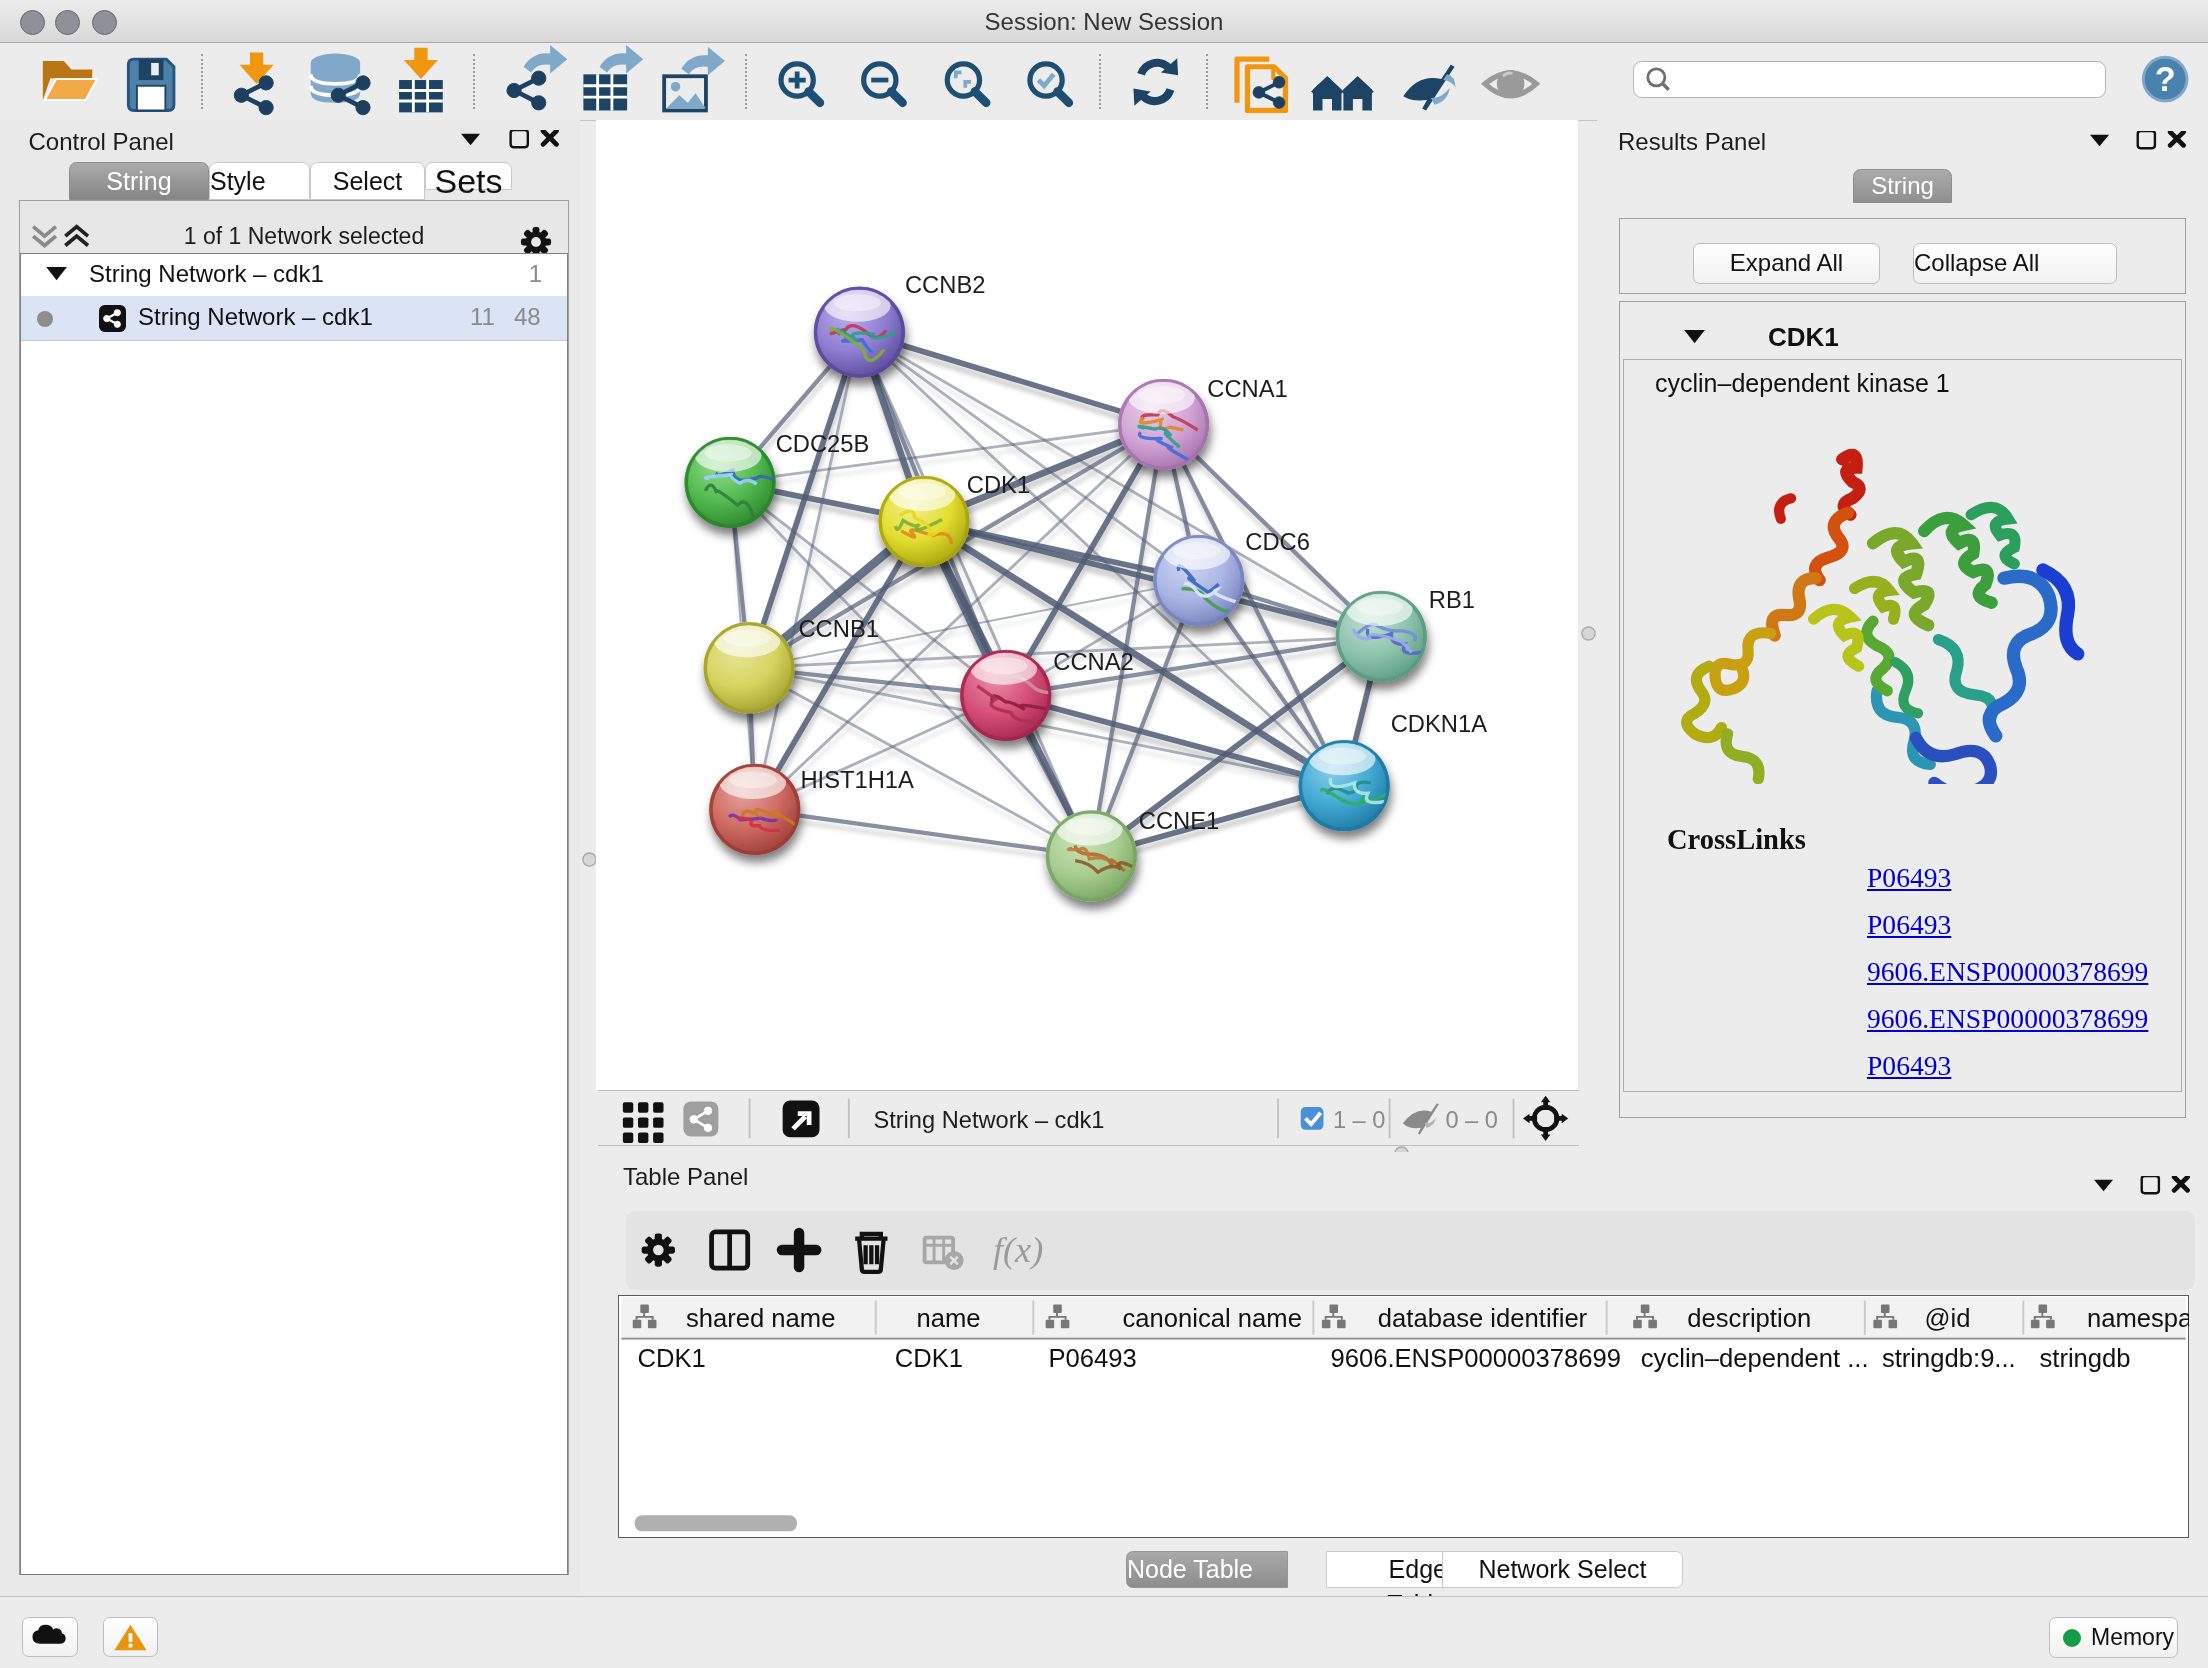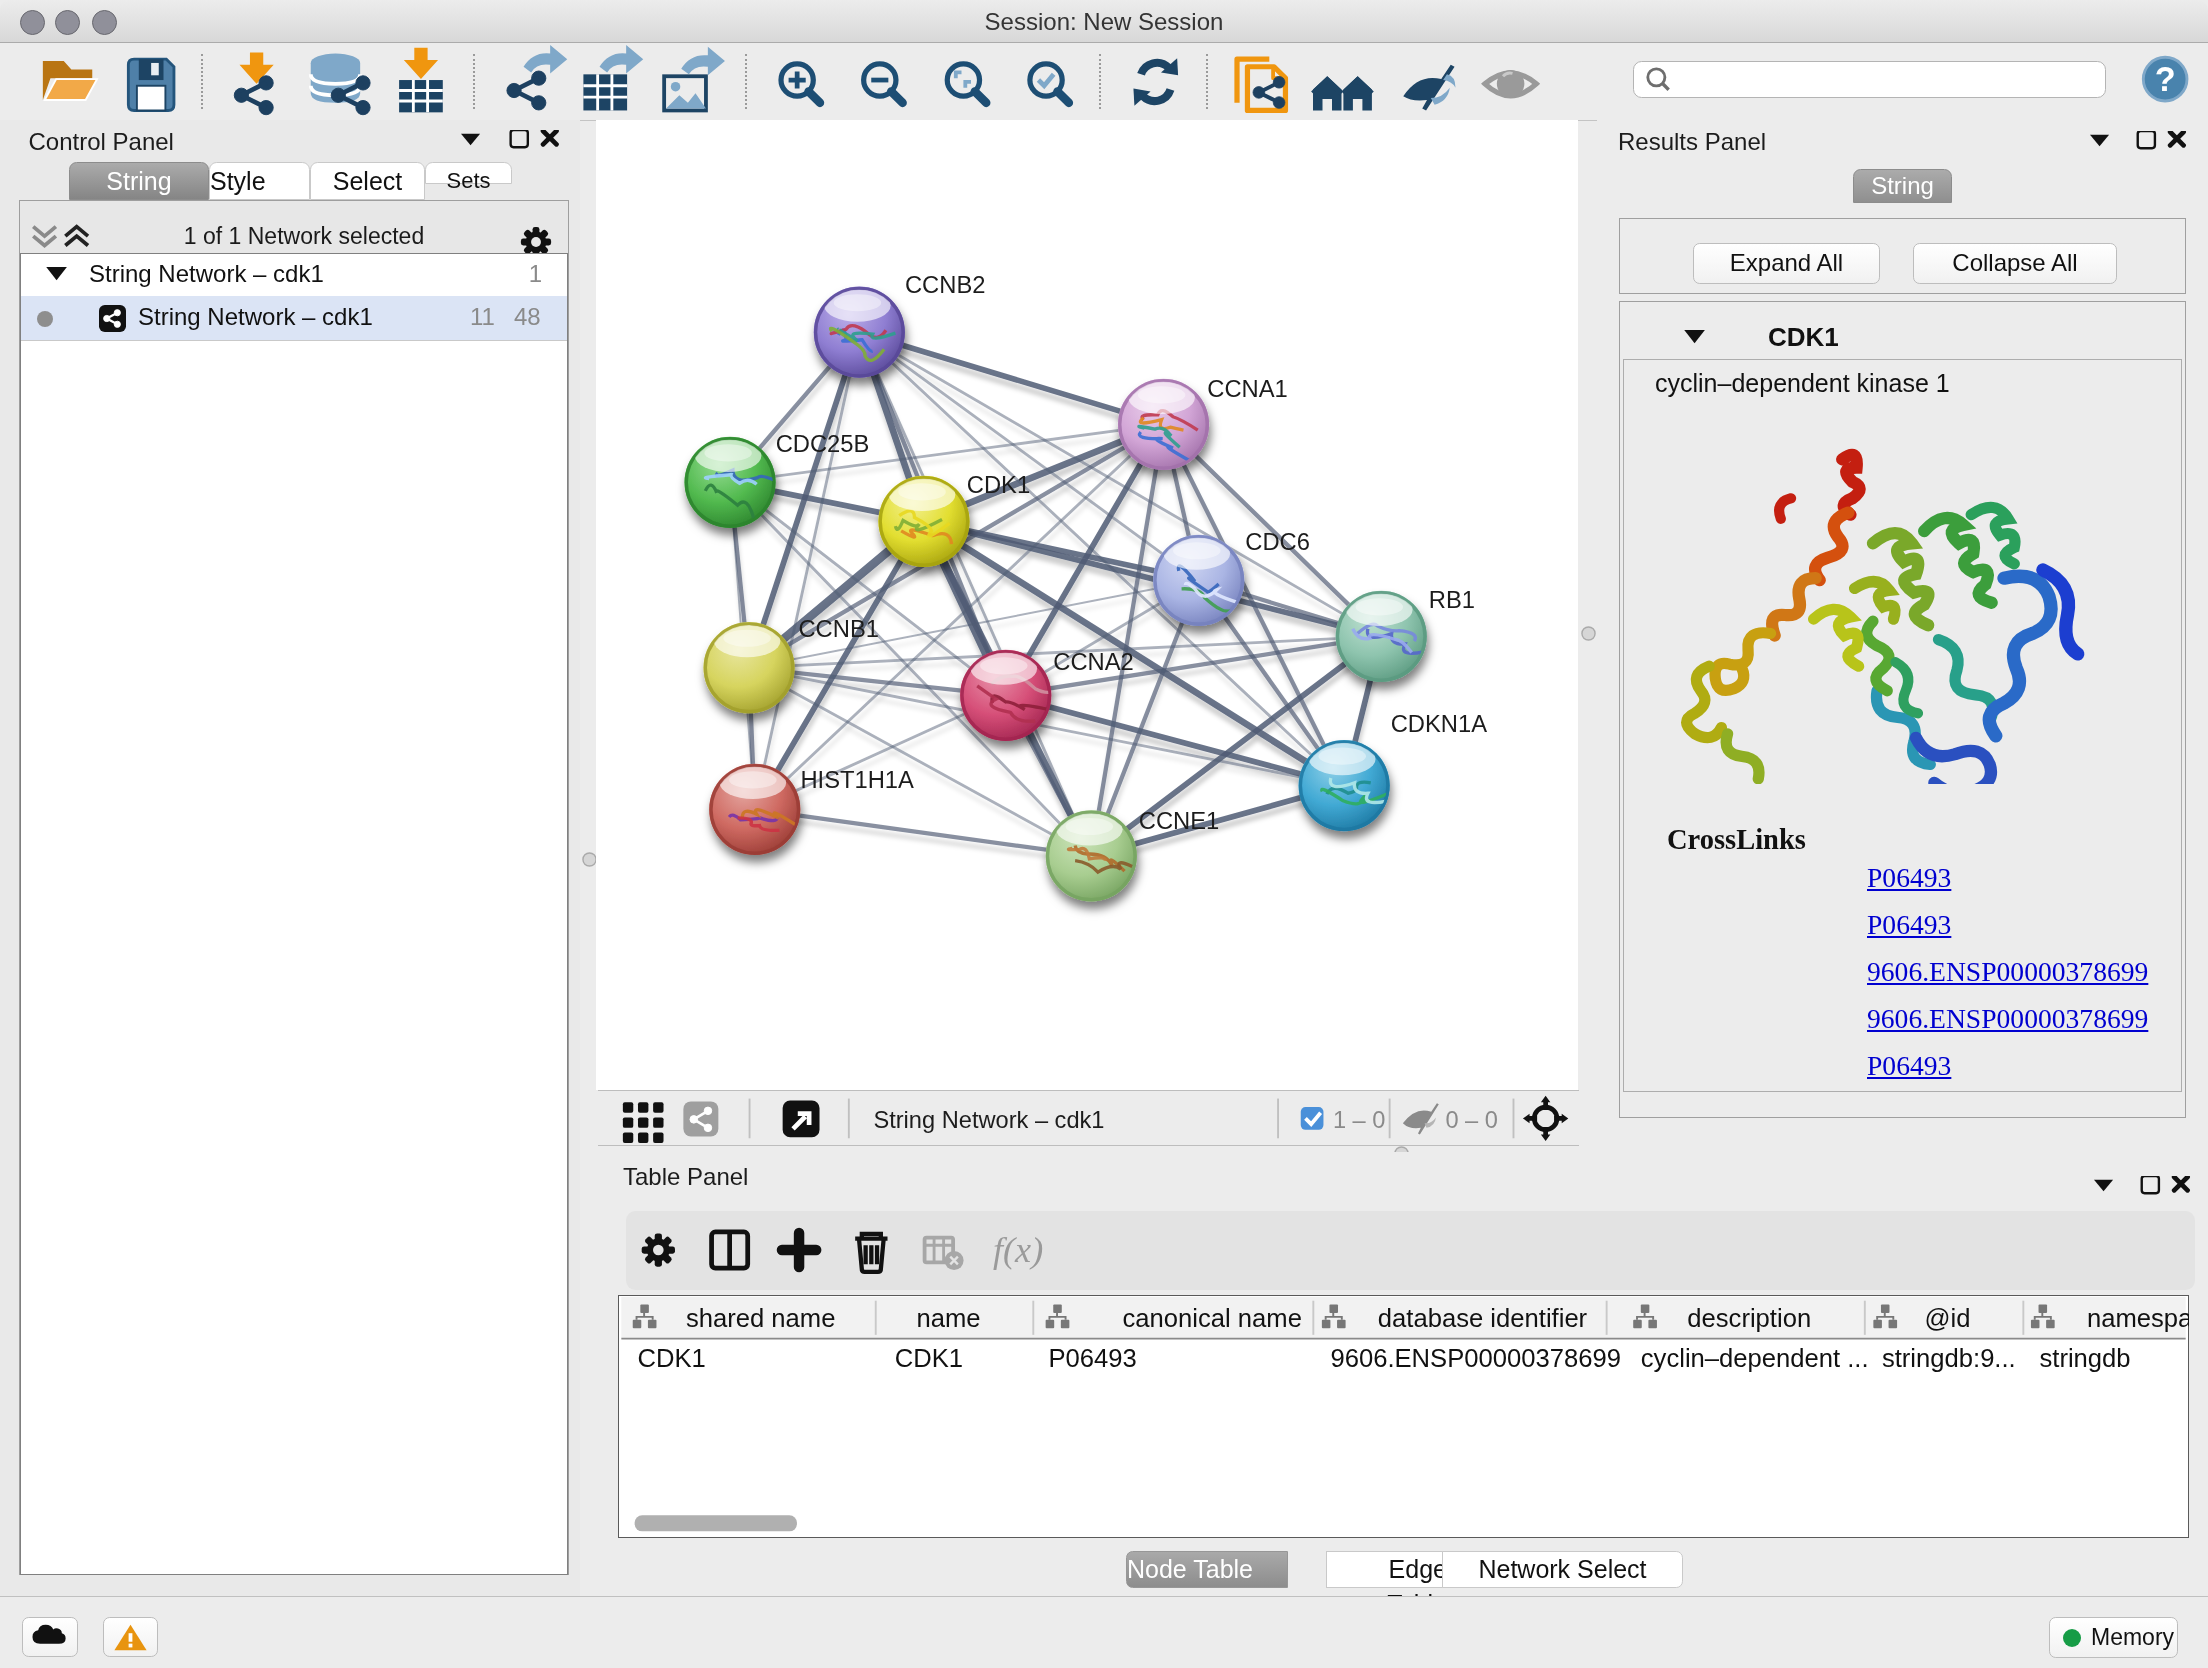--- a/index.html
+++ b/index.html
@@ -173,21 +173,21 @@
   <div class="abs panehdr" style="left:28.5px;top:7.6px;">Control Panel</div>
   <svg class="abs" style="left:461px;top:9.5px" width="105" height="21" viewBox="0 0 110 22">
     <path d="M0 4 l20 0 -10 12 z" fill="#111"></path>
     <rect x="52" y="0" width="18" height="18" rx="3" fill="none" stroke="#111" stroke-width="2.5"></rect>
     <path d="M86 1 l14 14 m0 -14 l-14 14" stroke="#111" stroke-width="5" stroke-linecap="round"></path>
   </svg>
 
   <div class="abs" style="left:69px;top:42px;width:140px;height:38px;background:linear-gradient(#ababab,#858585);border:1px solid #8c8c8c;border-radius:7.6px 7.6px 0 0;box-sizing:border-box;color:#fff;font-size:25px;text-align:center;line-height:36px;">String</div>
   <div class="abs" style="left:209px;top:42px;width:101px;height:38px;background:#fff;border:1px solid #c9c9c9;border-radius:7.6px 7.6px 0 0;box-sizing:border-box;color:#111;font-size:25px;text-align:left;line-height:36px;">Style</div>
   <div class="abs" style="left:310px;top:42px;width:115px;height:38px;background:#fff;border:1px solid #c9c9c9;border-radius:7.6px 7.6px 0 0;box-sizing:border-box;color:#111;font-size:25px;text-align:center;line-height:36px;">Select</div>
-  <div class="abs" style="left:425px;top:42px;width:87px;height:22px;background:#fff;border:1px solid #c9c9c9;border-radius:7.6px 7.6px 0 0;box-sizing:border-box;color:#111;font-size:22px;text-align:center;line-height:36px;">Sets</div>
+  <div class="abs" style="left:425px;top:42px;width:87px;height:28px;background:#fff;border:1px solid #c9c9c9;border-radius:7.6px 7.6px 0 0;box-sizing:border-box;color:#111;font-size:34px;text-align:center;line-height:36px;">Sets</div>
 
   <div class="abs" style="left:19px;top:80px;width:550px;height:1375px;border:1.4px solid #9e9e9e;background:#e7e7e7;box-sizing:border-box;"></div>
 
   <svg class="abs" style="left:28.5px;top:101px" width="67" height="34" viewBox="0 0 70 36">
     <g fill="none" stroke="#8a8a8a" stroke-width="4">
       <path d="M4 6 l12 10 12 -10 M4 16 l12 10 12 -10"></path>
     </g>
     <g fill="none" stroke="#222" stroke-width="4">
       <path d="M38 16 l12 -10 12 10 M38 26 l12 -10 12 10"></path>
     </g>
@@ -575,21 +575,21 @@
   <div class="abs panehdr" style="left:21px;top:7.6px;">Results Panel</div>
   <svg class="abs" style="left:493px;top:11.4px" width="105" height="21" viewBox="0 0 110 22">
     <path d="M0 4 l20 0 -10 12 z" fill="#111"></path>
     <rect x="50" y="0" width="18" height="18" rx="3" fill="none" stroke="#111" stroke-width="2.5"></rect>
     <path d="M84 1 l14 14 m0 -14 l-14 14" stroke="#111" stroke-width="5" stroke-linecap="round"></path>
   </svg>
   <div class="abs" style="left:256px;top:49px;width:97px;height:32px;background:linear-gradient(#ababab,#8f8f8f);border:1px solid #8c8c8c;border-radius:7.6px 7.6px 0 0;color:#fff;font-size:24px;text-align:center;line-height:31px;">String</div>
 
   <div class="abs" style="left:22px;top:98px;width:567px;height:76px;border:1.4px solid #9f9f9f;box-sizing:border-box;"></div>
   <div class="abs btn" style="left:96px;top:123px;width:185px;height:39px;font-size:24px;color:#111;text-align:center;line-height:37px;">Expand All</div>
-  <div class="abs btn" style="left:316px;top:123px;width:202px;height:39px;font-size:24px;color:#111;text-align:center;line-height:37px;">Collapse All</div>
+  <div class="abs btn" style="left:316px;top:123px;width:202px;height:39px;font-size:24px;color:#111;text-align:left;line-height:37px;">Collapse All</div>
 
   <div class="abs" style="left:22px;top:181px;width:567px;height:817px;border:1.4px solid #9f9f9f;box-sizing:border-box;"></div>
   <svg class="abs" style="left:87px;top:210px" width="23" height="15" viewBox="0 0 24 16">
       <path d="M0 0 h22 l-11 14 z" fill="#111"></path>
     </svg>
   <div class="abs" style="left:171px;top:202px;font-size:26px;font-weight:bold;color:#111;">CDK1</div>
   <div class="abs" style="left:26px;top:239px;width:559px;height:733px;border:1.4px solid #adadad;box-sizing:border-box;"></div>
   <div class="abs" style="left:58px;top:249px;font-size:25px;color:#111;">cyclin–dependent kinase 1</div>
 
   <svg class="abs" style="left:63px;top:325px" width="430" height="339" viewBox="0 0 420 331">

